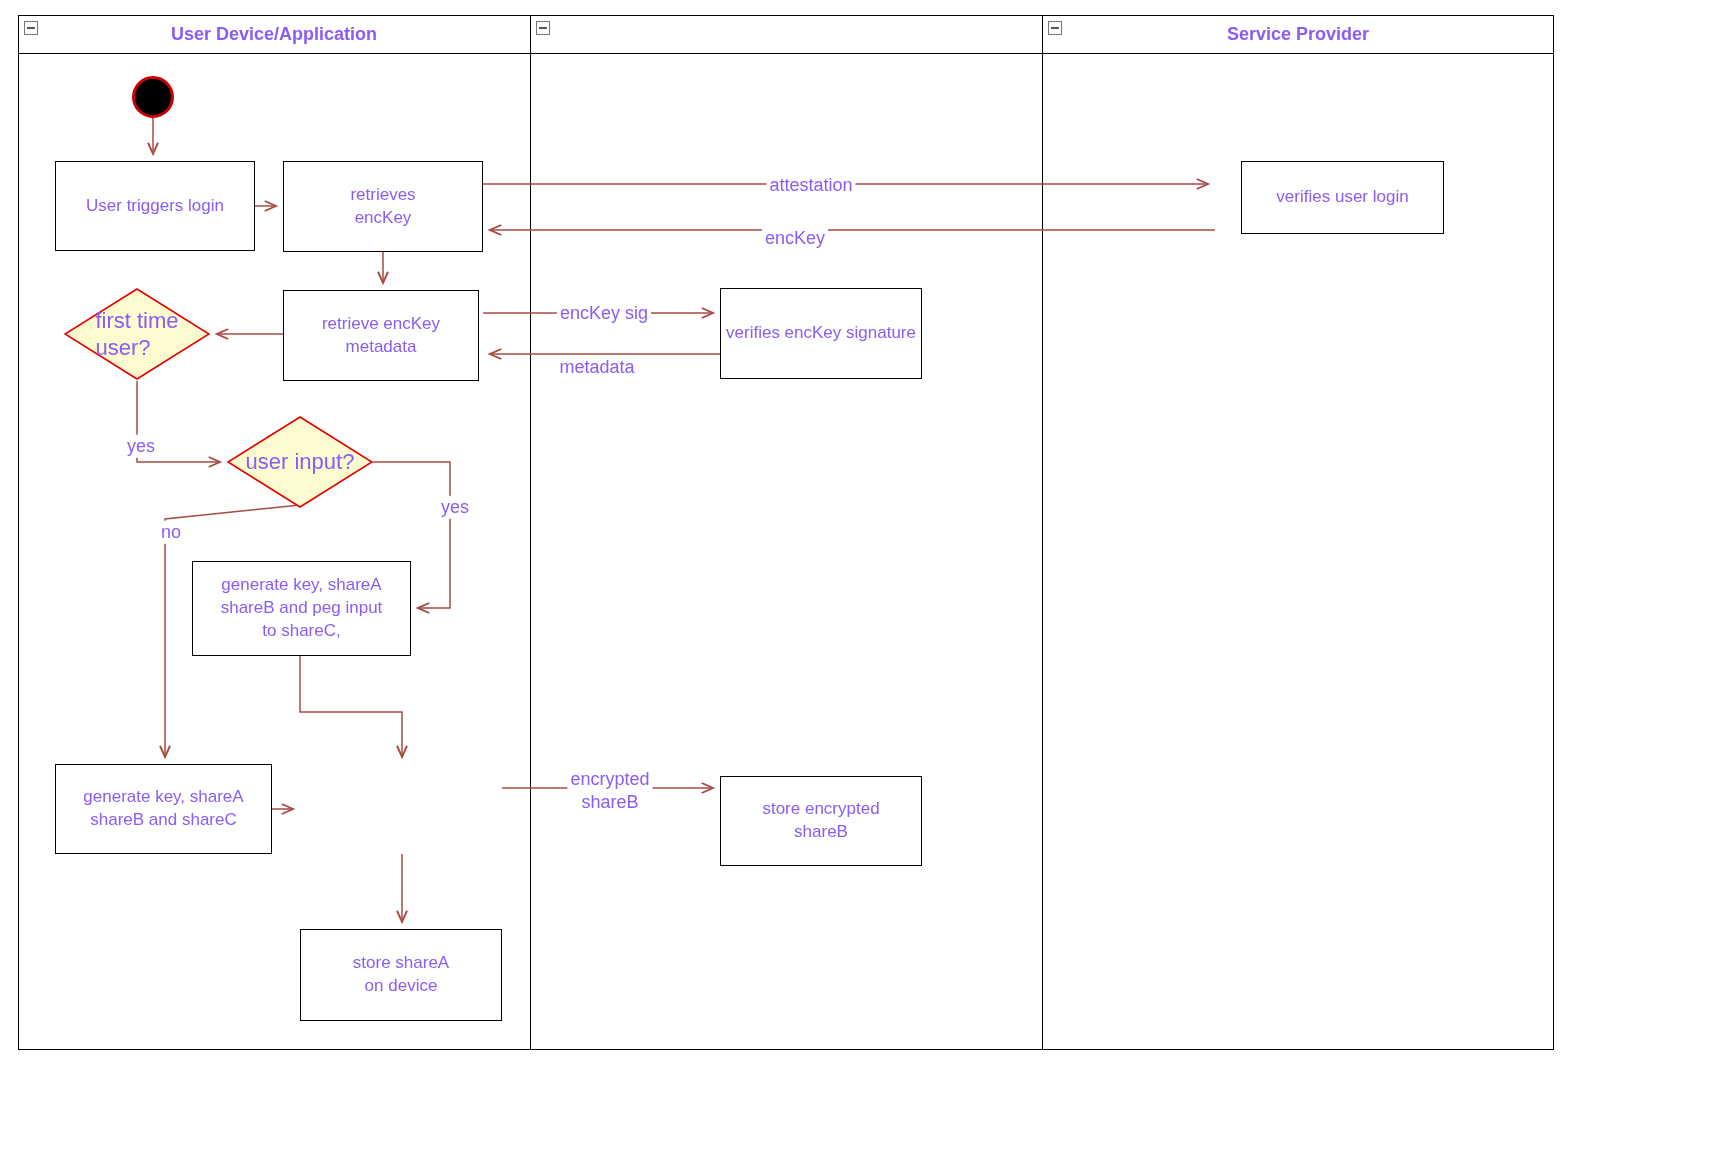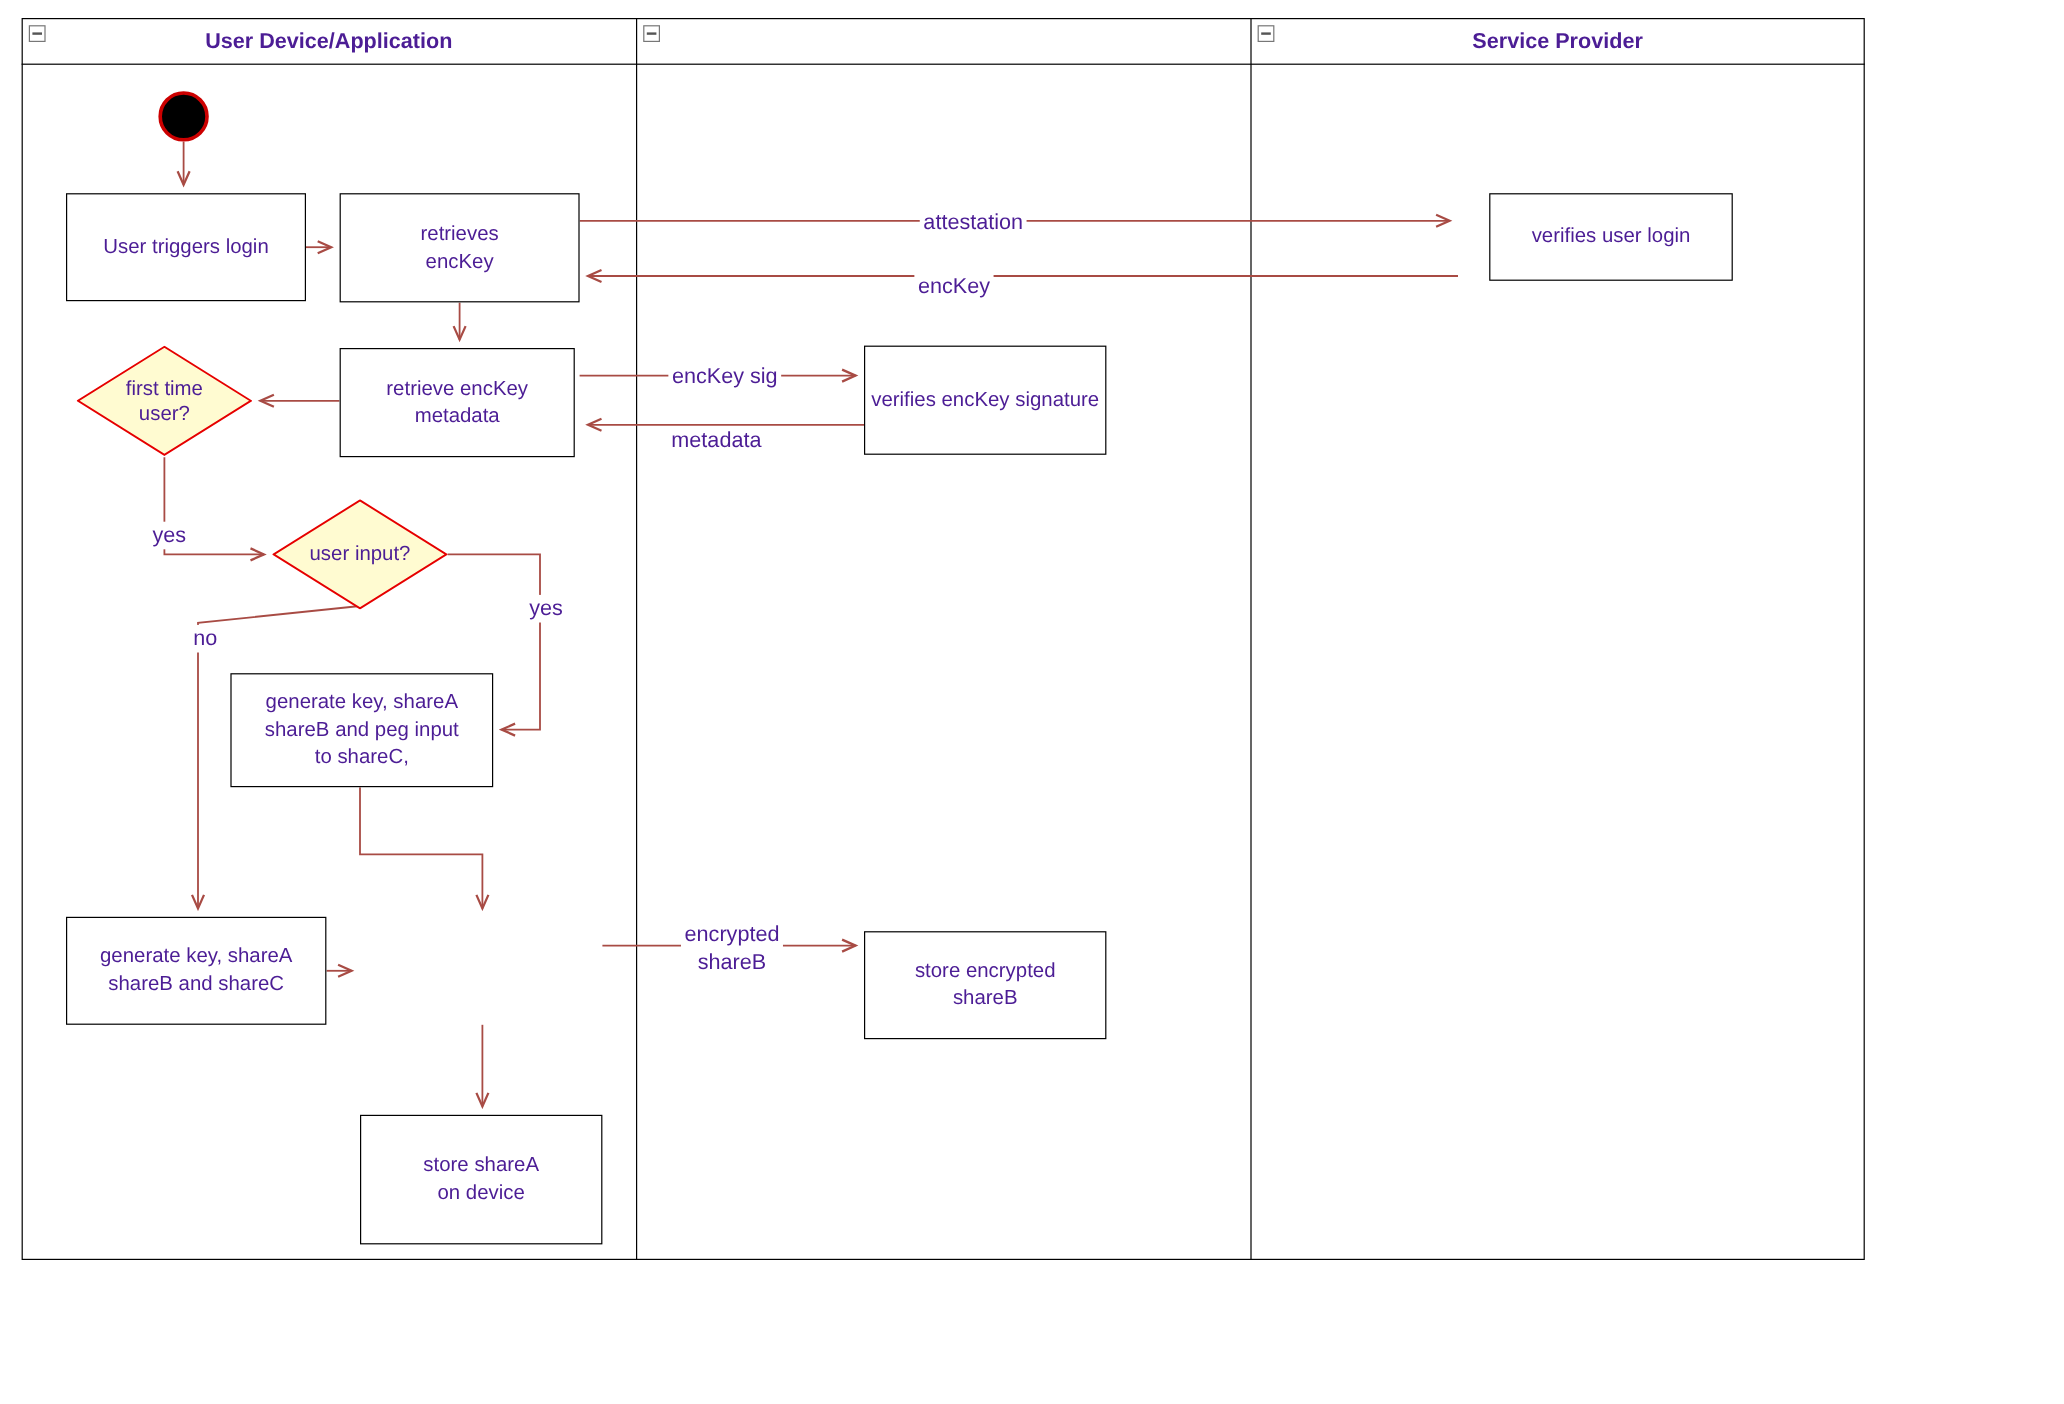--- a/index.html
+++ b/index.html
@@ -1,18 +1,18 @@
 <!DOCTYPE html>
 <html style="--arrow: #a84b44; --diamond-fill: #fffbd1; --diamond-stroke: #e60000; --start-stroke: #cc0000; --node-border: #000000;"><head>
 <meta charset="utf-8">
 <style>
   html,body{margin:0;padding:0;background:#fff;}
   #canvas{
     position:relative;width:1720px;height:1170px;background:#fff;overflow:hidden;
-    font-family:"Liberation Sans","DejaVu Sans",sans-serif;color:#4c1d95;
+    font-family:"Liberation Sans","DejaVu Sans",sans-serif;color:#8b5cf6;
   }
   
   .frame{position:absolute;left:18px;top:15px;width:1536px;height:1035px;border:1px solid #000;box-sizing:border-box;}
   .header-line{position:absolute;left:18px;top:53px;width:1536px;height:0;border-top:1px solid #000;}
   .lane-divider{position:absolute;top:15px;width:0;height:1035px;border-left:1px solid #000;}
   .lane-title{position:absolute;top:15px;height:38px;line-height:38px;text-align:center;font-weight:bold;font-size:18px;}
   .collapse{position:absolute;width:14px;height:14px;border:1px solid #777;background:#fff;box-sizing:border-box;}
   .collapse .minus{position:absolute;left:2px;right:2px;top:5px;height:0;border-top:2px solid #555;}
   
   .node{
@@ -22,22 +22,22 @@
   }
   .start{
     position:absolute;width:36px;height:36px;border-radius:50%;
     background:#000;border:3px solid var(--start-stroke,#cc0000);box-sizing:content-box;
   }
   .diamond{position:absolute;}
   .diamond svg{position:absolute;left:0;top:0;width:100%;height:100%;}
   .diamond polygon{fill:var(--diamond-fill,#fffbd1);stroke:var(--diamond-stroke,#e60000);stroke-width:1.6;}
   .dlabel{
     position:absolute;left:0;top:0;right:0;bottom:0;
-    display:flex;align-items:center;justify-content:center;text-align:center;
-    font-size:17px;line-height:1.25;white-space:pre-line;
+    display:flex;align-items:center;justify-content:center;text-align:left;
+    font-size:22px;line-height:1.25;white-space:pre-line;
   }
   
   #edges{position:absolute;left:0;top:0;width:1720px;height:1170px;pointer-events:none;}
   #edges path{fill:none;stroke:var(--arrow,#a84b44);stroke-width:1.5;}
   .edge-label{
     position:absolute;transform:translate(-50%,-50%);
     font-size:18px;line-height:1.25;white-space:pre-line;text-align:center;
     background:#fff;padding:0 3px;
   }
 </style>
@@ -96,21 +96,21 @@
   <div class="node" style="left:283px;top:290px;width:196px;height:91px">retrieve encKey
 metadata</div>
   <div class="node" style="left:720px;top:288px;width:202px;height:91px">verifies encKey signature</div>
   <div class="node" style="left:192px;top:561px;width:219px;height:95px">generate key, shareA
 shareB and peg input
 to shareC,</div>
   <div class="node" style="left:55px;top:764px;width:217px;height:90px">generate key, shareA
 shareB and shareC</div>
   <div class="node" style="left:720px;top:776px;width:202px;height:90px">store encrypted
 shareB</div>
-  <div class="node" style="left:300px;top:929px;width:202px;height:108px">store shareA
+  <div class="node" style="left:300px;top:929px;width:202px;height:92px">store shareA
 on device</div>
 
   <div class="diamond" style="left:64px;top:288px;width:146px;height:92px">
     <svg viewBox="0 0 146 92" preserveAspectRatio="none">
       <polygon points="73,1 145,46 73,91 1,46"></polygon>
     </svg>
     <span class="dlabel">first time
 user?</span>
   </div>
 

